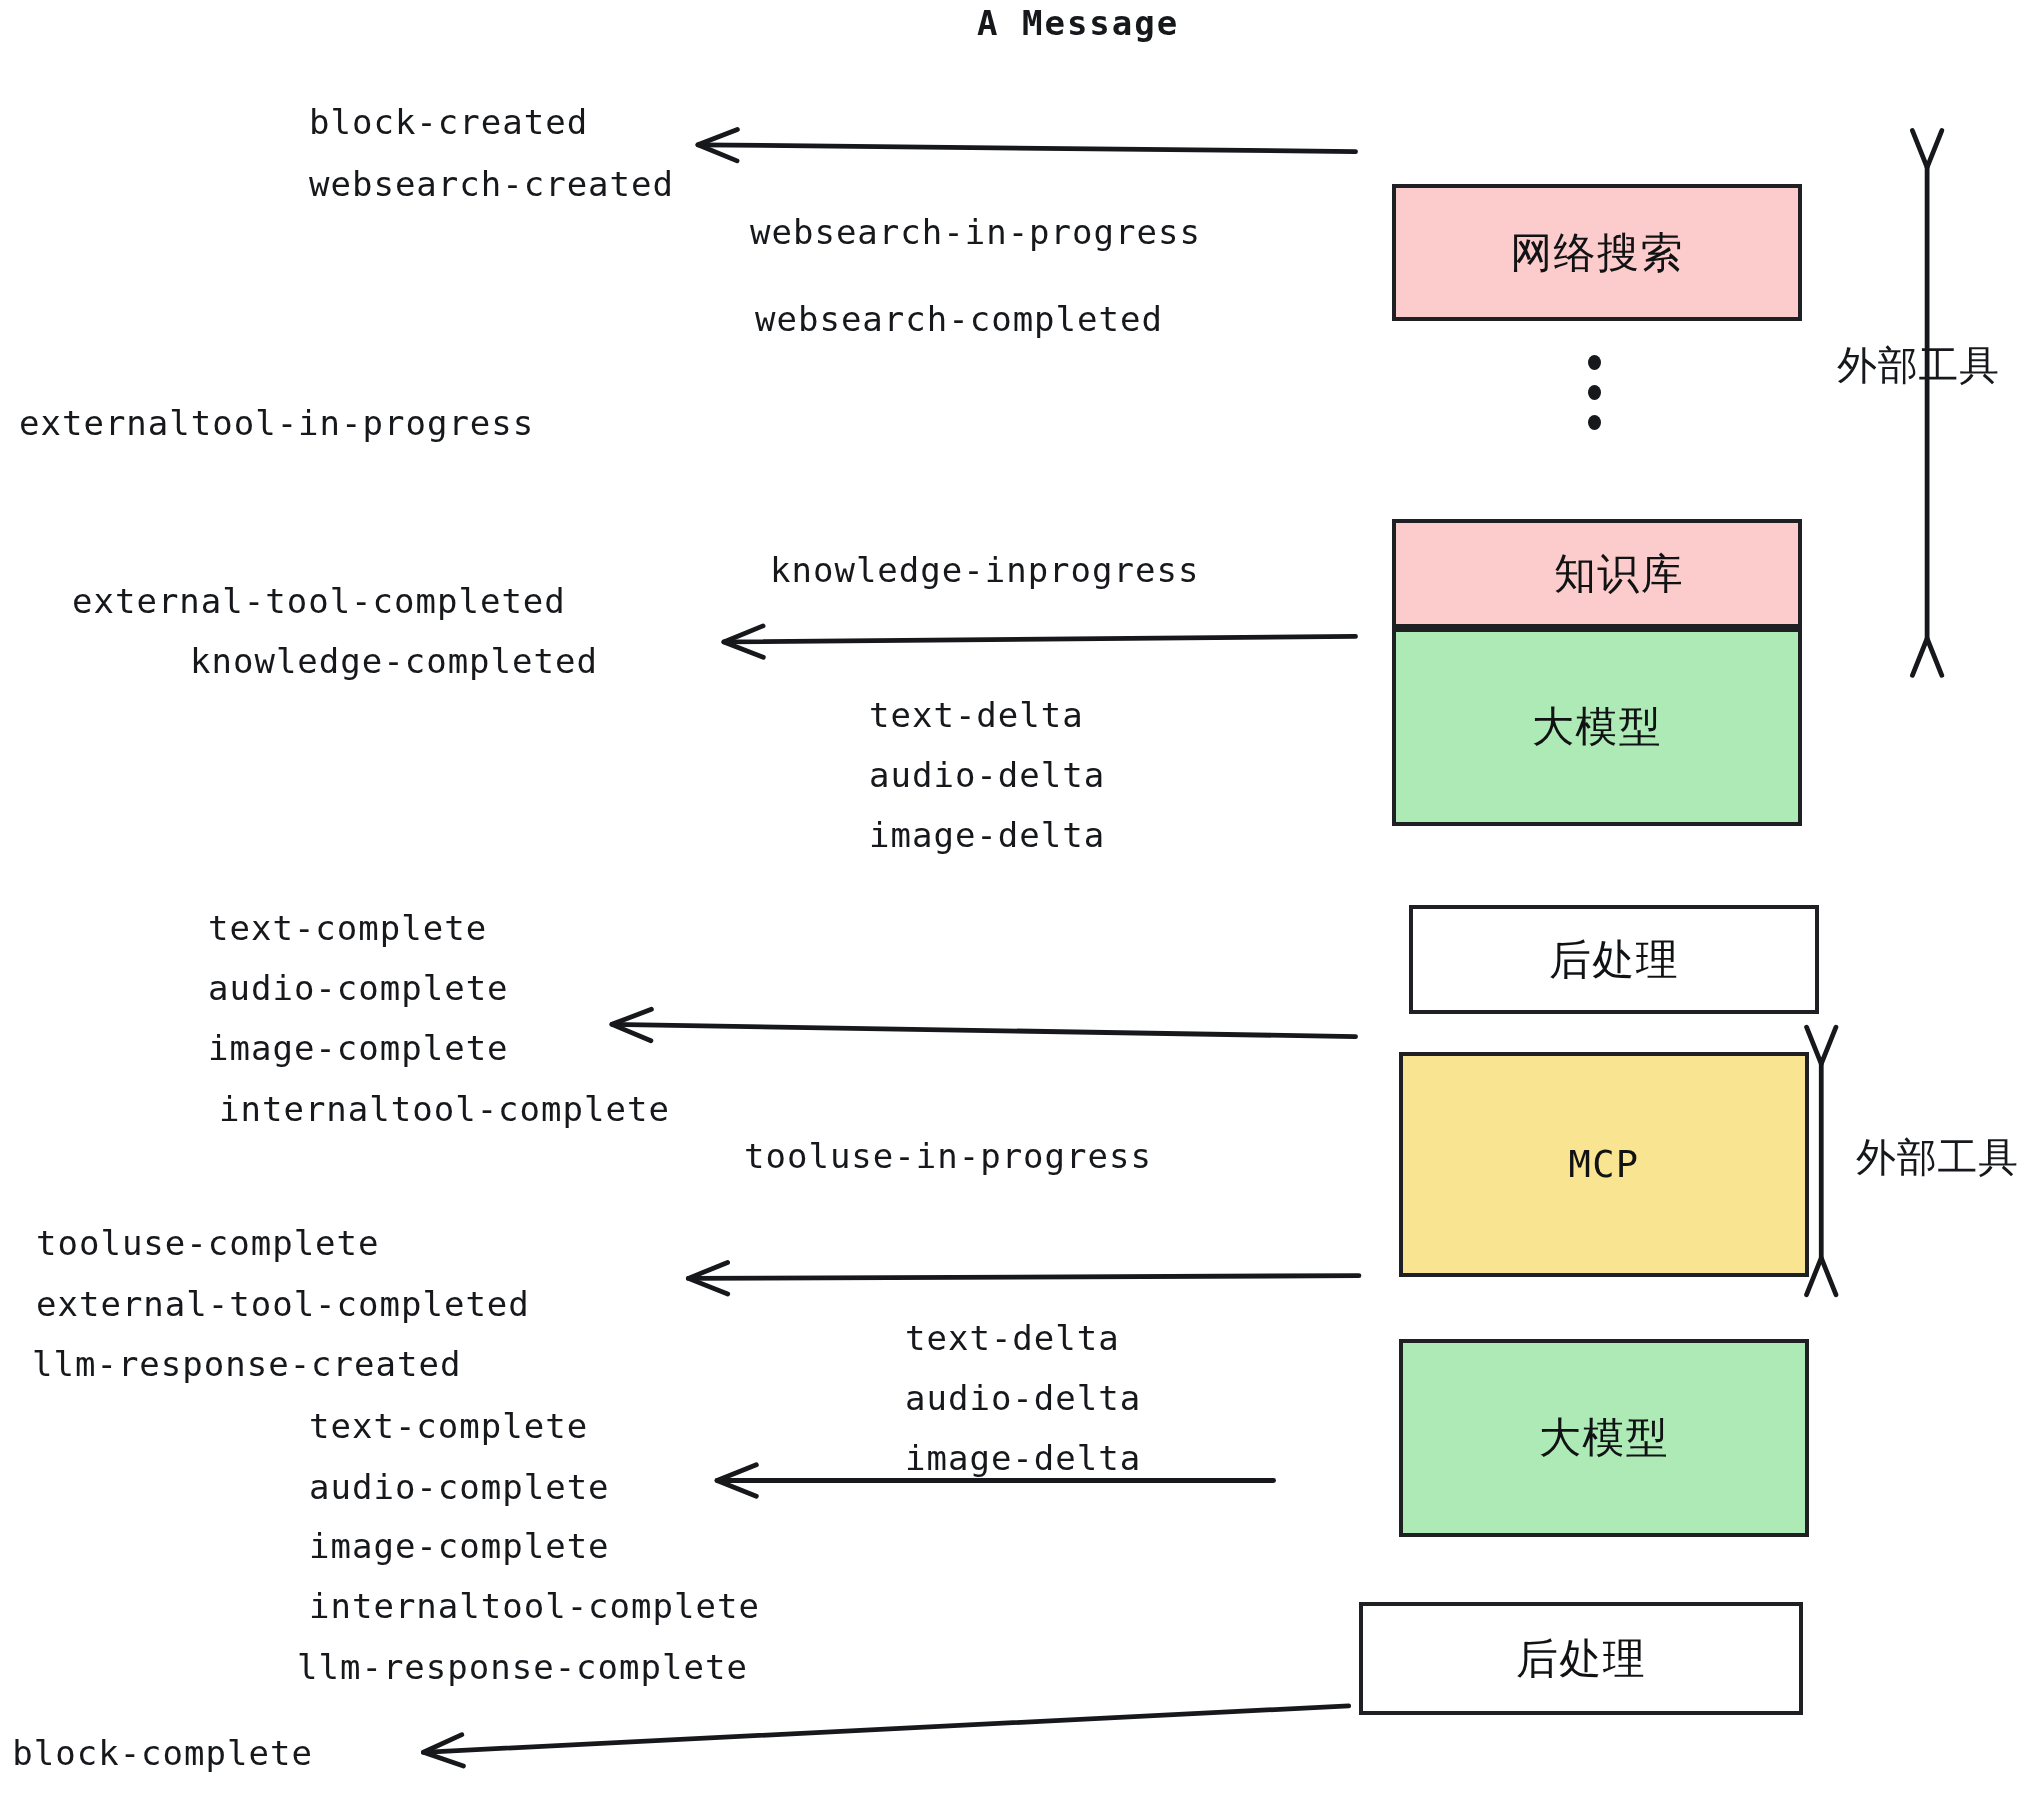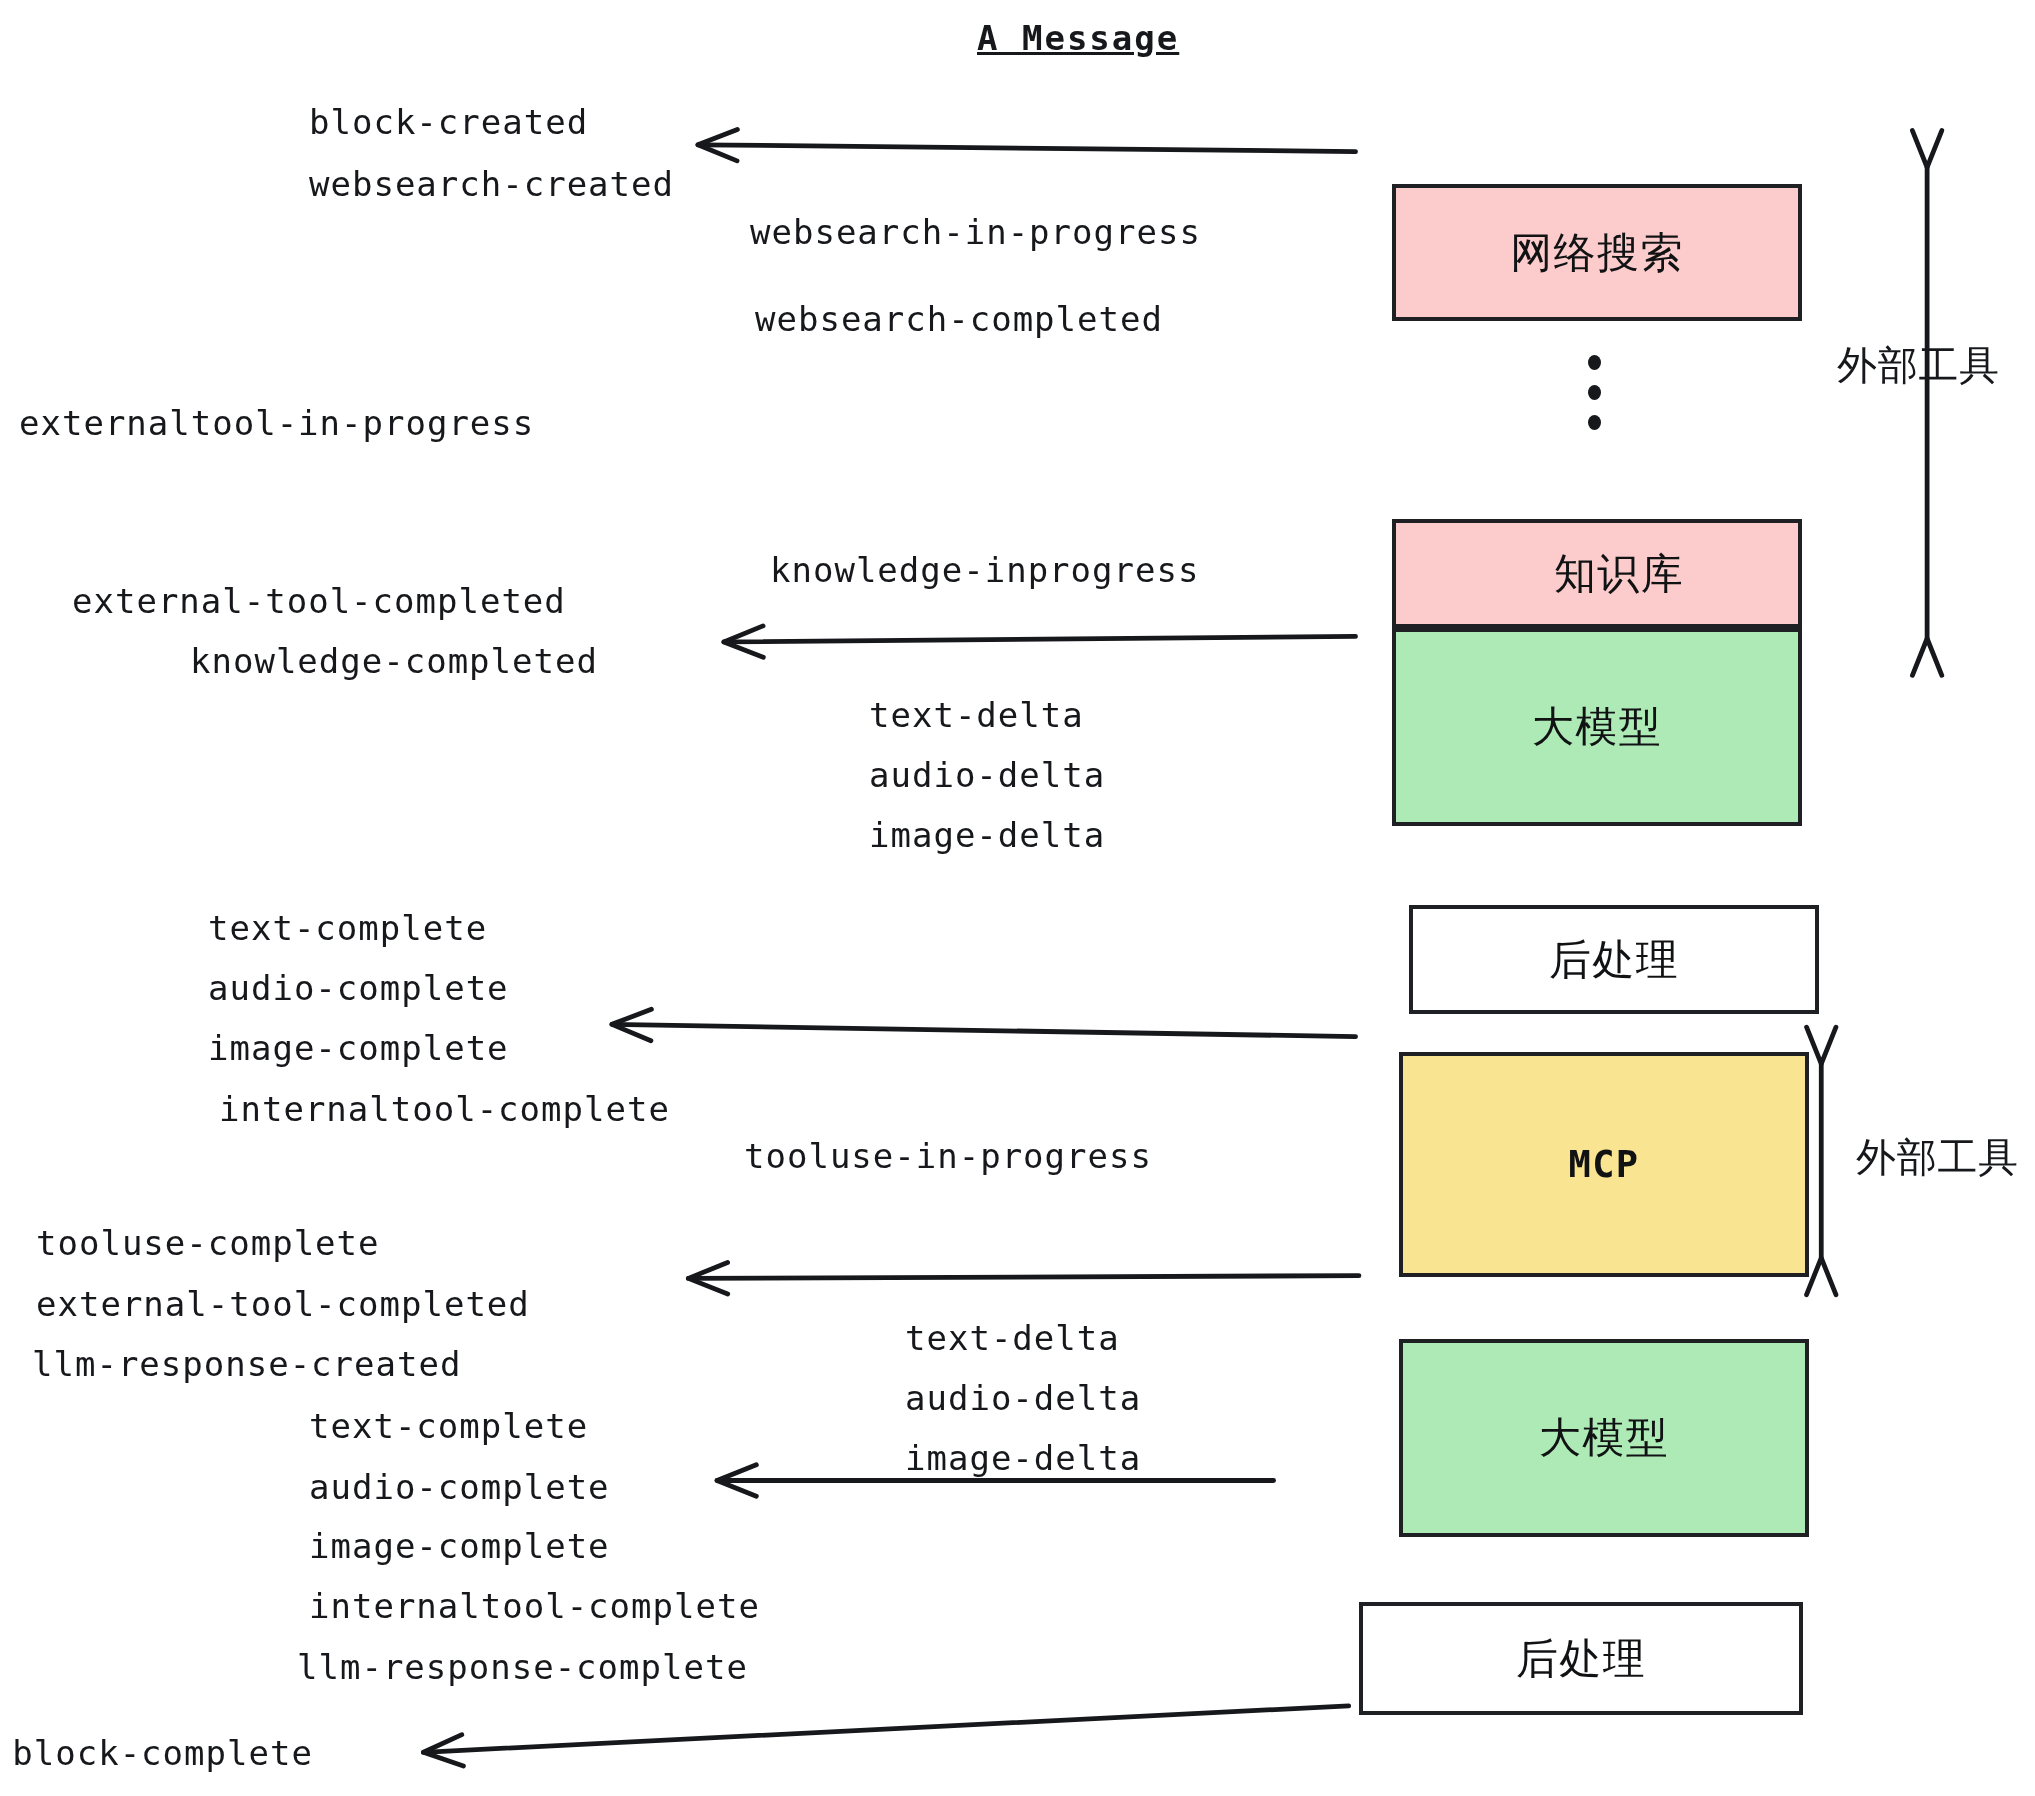--- a/index.html
+++ b/index.html
@@ -9,36 +9,36 @@
   .ev{position:absolute;white-space:nowrap;color:#16181c;
       font-family:"DejaVu Sans Mono","Liberation Mono",monospace;
       font-size:34px;letter-spacing:1px;font-weight:400;}
   .title{position:absolute;white-space:nowrap;color:#16181c;
       font-family:"DejaVu Sans Mono","Liberation Mono",monospace;
       font-size:34px;letter-spacing:2px;font-weight:600;}
   .node{position:absolute;box-sizing:border-box;border:4.1px solid #1f2023;
         display:flex;align-items:center;justify-content:center;
         font-family:Liberation Sans, sans-serif;
         font-size:42px;color:#111214;letter-spacing:1.4px;}
-  .node.mcp{font-family:"DejaVu Sans Mono","Liberation Mono",monospace;font-size:37px;font-weight:700;letter-spacing:1.4px;justify-content:center;}
+  .node.mcp{font-family:"DejaVu Sans Mono","Liberation Mono",monospace;font-size:37px;font-weight:400;letter-spacing:1.4px;justify-content:center;}
   .dots{position:absolute;display:flex;flex-direction:column;align-items:center;
         justify-content:space-between;}
   .dots i{display:block;width:13px;height:15px;border-radius:50%;background:#16181c;}
   .sidelabel{position:absolute;white-space:nowrap;
       font-family:"DejaVu Sans","Liberation Sans",sans-serif;
       font-size:40px;color:#16181c;letter-spacing:0.7px;}
   svg.lines{position:absolute;left:0;top:0;width:2035px;height:1796px;
             pointer-events:none;overflow:visible;}
 </style>
 </head>
 <body>
 
 <div id="stage">
 
-  <div class="title" style="left:977px;top:18px;text-decoration:underline;">A Message</div>
+  <div class="title" style="left:977px;top:3px;">A Message</div>
 
   <svg class="lines" viewBox="0 0 2980 2630" preserveAspectRatio="none">
     <g id="arrow-group" stroke="#16181c" stroke-width="7" fill="none" stroke-linecap="round" stroke-linejoin="round">
         <path d="M1985,222 L1022,212"></path>
         <path d="M1079.3353096674398,235.59369121902668 L1022,212 L1079.8128969840454,189.6020326298984"></path>
         <path d="M1985,932 L1060,940"></path>
         <path d="M1117.7739402967268,962.4982626571532 L1060,940 L1117.3761680317054,916.5058445140603"></path>
         <path d="M1985,1518 L896,1500"></path>
         <path d="M953.1892788851712,1523.9454876875395 L896,1500 L953.9494087458532,1477.9576311162791"></path>
         <path d="M1990,1868 L1008,1872"></path>

